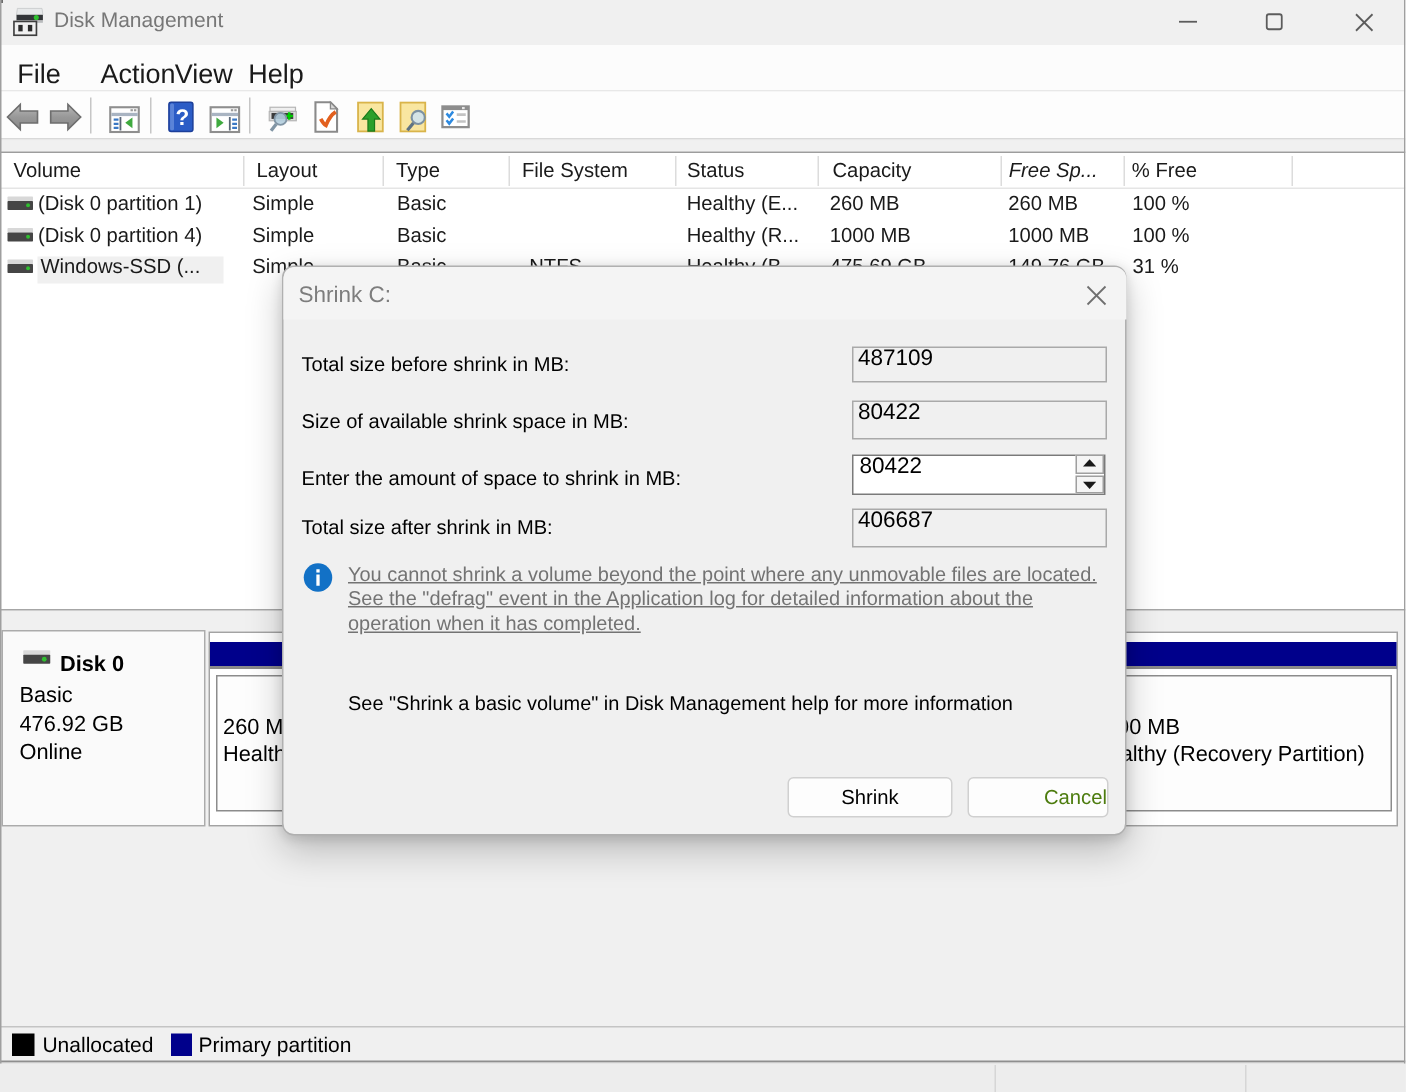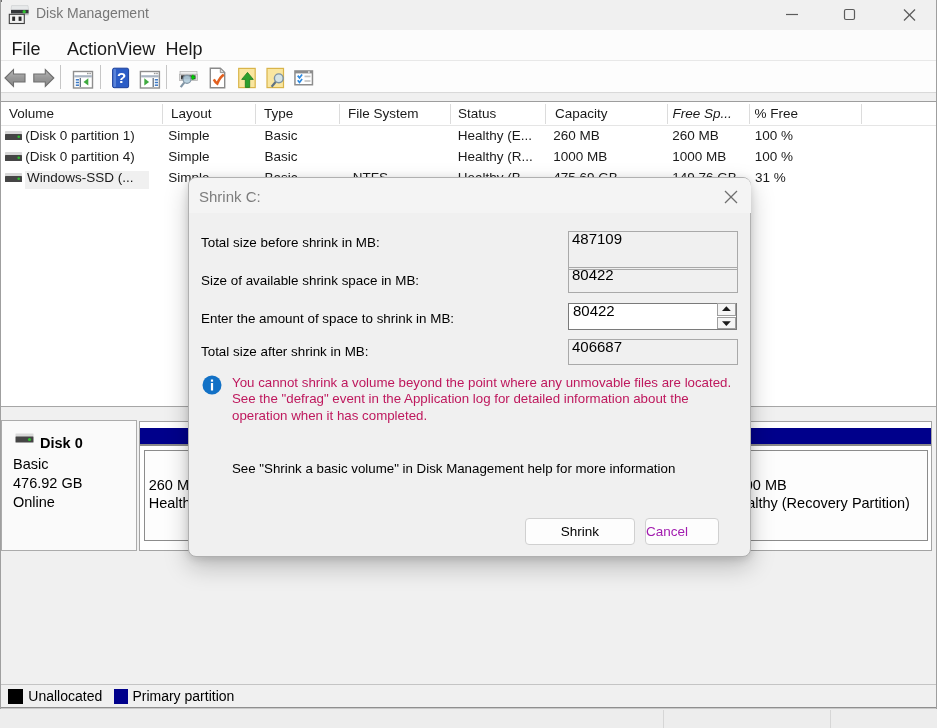--- a/index.html
+++ b/index.html
@@ -235,36 +235,36 @@
 <svg class="abs" style="left:723.5px;top:189.5px;" width="14" height="14" viewBox="0 0 14 14">
   <line x1="1" y1="1" x2="13" y2="13" stroke="#6e6e6e" stroke-width="1.2"></line>
   <line x1="13" y1="1" x2="1" y2="13" stroke="#6e6e6e" stroke-width="1.2"></line>
 </svg>
 
 <div class="abs" style="left:201px;top:235px;font-size:13.4px;color:#000;">Total size before shrink in MB:</div>
 <div class="abs" style="left:201px;top:273px;font-size:13.4px;color:#000;">Size of available shrink space in MB:</div>
 <div class="abs" style="left:201px;top:310.5px;font-size:13.4px;color:#000;">Enter the amount of space to shrink in MB:</div>
 <div class="abs" style="left:201px;top:344px;font-size:13.4px;color:#000;">Total size after shrink in MB:</div>
 
-<div class="abs" style="left:568px;top:231px;width:170px;height:39px;border:1px solid #a9a9a9;font-size:15px;line-height:14px;color:#000;padding:0 0 0 3px;">487109</div>
+<div class="abs" style="left:568px;top:231px;width:170px;height:24px;border:1px solid #a9a9a9;font-size:15px;line-height:14px;color:#000;padding:0 0 0 3px;">487109</div>
 <div class="abs" style="left:568px;top:267px;width:170px;height:26px;border:1px solid #a9a9a9;font-size:15px;line-height:14px;color:#000;padding:0 0 0 3px;">80422</div>
 <div class="abs" style="left:568px;top:303px;width:168.5px;height:27px;border:1px solid #7a7a7a;background:#fff;font-size:15px;line-height:14px;color:#000;padding:0 0 0 4px;">80422</div>
 <div class="abs" style="left:717px;top:303px;width:18.7px;height:12.7px;background:#f5f5f5;border:1px solid #9f9f9f;"></div>
 <div class="abs" style="left:717px;top:316.7px;width:18.7px;height:12.8px;background:#f5f5f5;border:1px solid #9f9f9f;"></div>
 <svg class="abs" style="left:717px;top:303px;" width="19" height="27" viewBox="0 0 19 27">
   <path d="M 9.4 3.2 L 13.8 8 L 5 8 Z" fill="#1a1a1a"></path>
   <path d="M 9.4 23 L 13.8 18.2 L 5 18.2 Z" fill="#1a1a1a"></path>
 </svg>
 <div class="abs" style="left:568px;top:339px;width:170px;height:26px;border:1px solid #a9a9a9;font-size:15px;line-height:14px;color:#000;padding:0 16px 0 3px;">406687</div>
 
 <svg class="abs" style="left:202px;top:375px;" width="20" height="20" viewBox="0 0 20 20">
   <circle cx="10" cy="10" r="9.5" fill="#1271c6"></circle>
   <rect x="8.9" y="8" width="2.2" height="7.5" fill="#fff"></rect>
   <rect x="8.9" y="4.5" width="2.2" height="2.2" fill="#fff"></rect>
 </svg>
-<div class="abs" style="left:232px;top:374.7px;font-size:13.3px;color:#be185d;line-height:16.5px;">You cannot shrink a volume beyond the point where any unmovable files are located.<br>See the "defrag" event in the Application log for detailed information about the<br>operation when it has completed.</div>
+<div class="abs" style="left:232px;top:374.7px;font-size:13.3px;color:#737373;line-height:16.5px;text-decoration:underline;">You cannot shrink a volume beyond the point where any unmovable files are located.<br>See the "defrag" event in the Application log for detailed information about the<br>operation when it has completed.</div>
 <div class="abs" style="left:232px;top:461px;font-size:13.3px;color:#000;">See "Shrink a basic volume" in Disk Management help for more information</div>
 
 <div class="abs" style="left:525px;top:518px;width:110px;height:27px;background:#fdfdfd;border:1px solid #d0d0d0;border-radius:4px;font-size:13.5px;color:#000;text-align:center;line-height:25px;">Shrink</div>
-<div class="abs" style="left:645px;top:518px;width:74px;height:27px;background:#fdfdfd;border:1px solid #d0d0d0;border-radius:4px;font-size:13.5px;color:#a21caf;text-align:left;line-height:25px;">Cancel</div>
+<div class="abs" style="left:645px;top:518px;width:94px;height:27px;background:#fdfdfd;border:1px solid #d0d0d0;border-radius:4px;font-size:13.5px;color:#4d7c0f;text-align:right;line-height:25px;">Cancel</div>
 
 <div class="abs" style="left:0;top:0;width:1px;height:709px;background:#9f9f9f;"></div>
 <div class="abs" style="left:936px;top:0;width:1px;height:709px;background:#9f9f9f;"></div>
 
 </body></html>

